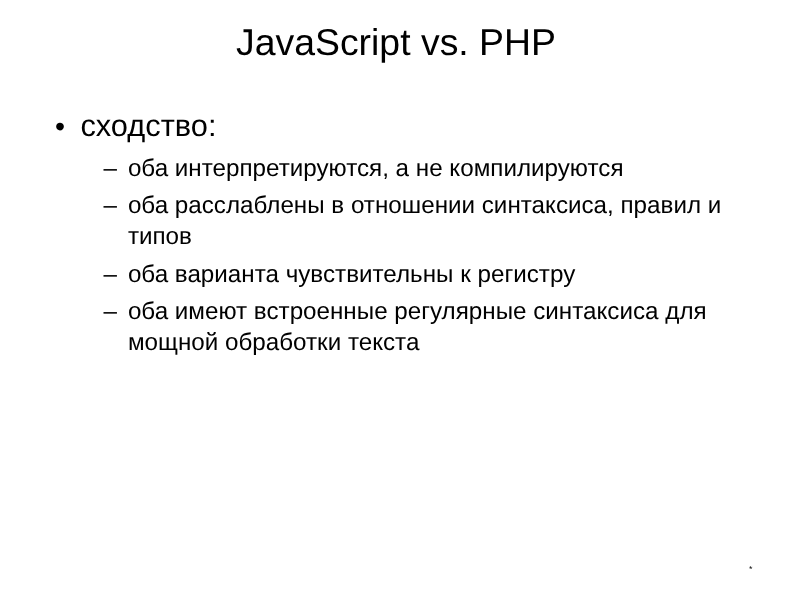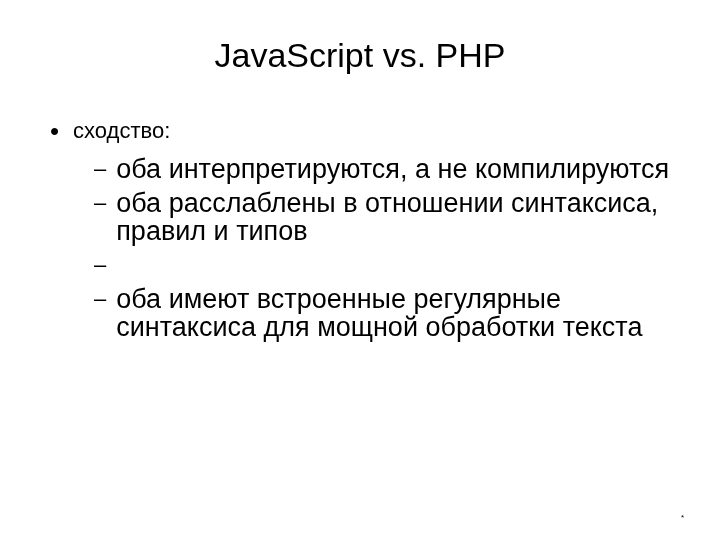--- a/index.html
+++ b/index.html
@@ -12,21 +12,21 @@
       height: 540px;
       background: #ffffff;
       font-family: Arial, Helvetica, sans-serif;
       color: #000000;
       position: relative;
       overflow: hidden;
     }
     .slide {
       width: 100%;
       height: 100%;
-      padding: 36px 50px 40px 50px;
+      padding: 20px 50px 40px 50px;
     }
     .title {
       font-size: 34px;
       font-weight: 400;
       text-align: center;
       margin-bottom: 40px;
     }
     .content {
       padding-left: 0;
     }
@@ -35,39 +35,39 @@
       align-items: flex-start;
       margin-bottom: 8px;
     }
     .bullet-level-1 .bullet-marker {
       font-size: 26px;
       line-height: 32px;
       margin-right: 14px;
       margin-left: 0;
     }
     .bullet-level-1 .bullet-text {
-      font-size: 22px;
+      font-size: 28px;
       line-height: 32px;
     }
     .sublist {
       padding-left: 44px;
     }
     .bullet-level-2 {
       display: flex;
       align-items: flex-start;
       margin-bottom: 6px;
     }
     .bullet-level-2 .bullet-marker {
       font-size: 22px;
       line-height: 28px;
       margin-right: 10px;
       flex-shrink: 0;
     }
     .bullet-level-2 .bullet-text {
-      font-size: 27px;
+      font-size: 22px;
       line-height: 28px;
     }
     .footer-mark {
       position: absolute;
       bottom: 18px;
       right: 36px;
       font-size: 8px;
       color: #000;
     }
   </style>
@@ -91,20 +91,21 @@
         <span class="bullet-text">оба интерпретируются, а не компилируются</span>
       </div>
 
       <div class="bullet-level-2">
         <span class="bullet-marker">–</span>
         <span class="bullet-text">оба расслаблены в отношении синтаксиса, правил и типов</span>
       </div>
 
       <div class="bullet-level-2">
         <span class="bullet-marker">–</span>
+        <span class="bullet-text">оба варианта чувствительны к регистру</span>
       </div>
 
       <div class="bullet-level-2">
         <span class="bullet-marker">–</span>
         <span class="bullet-text">оба имеют встроенные регулярные синтаксиса для мощной обработки текста</span>
       </div>
 
     </div>
   </div>
 

